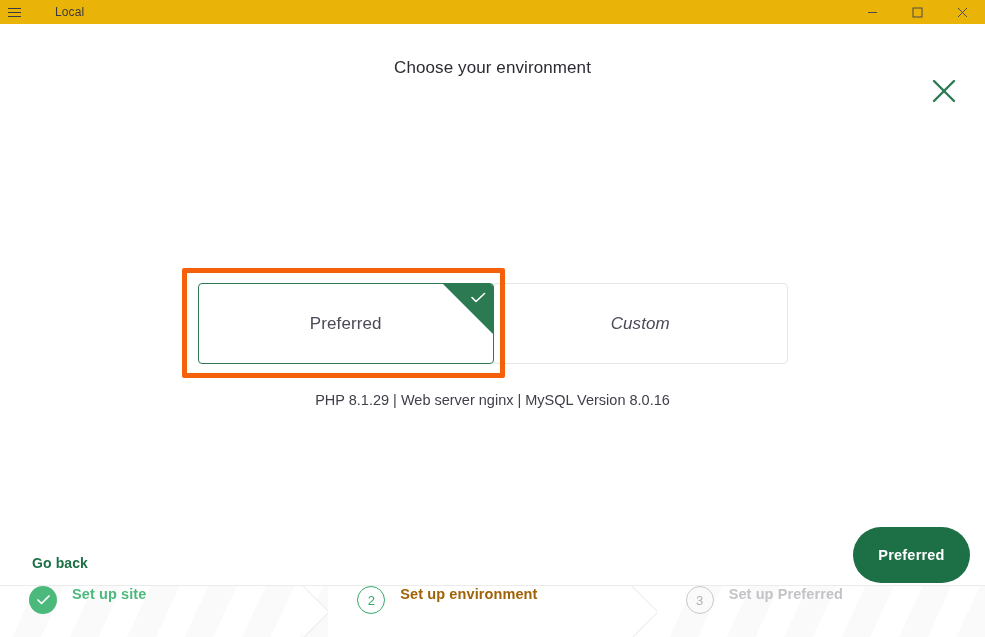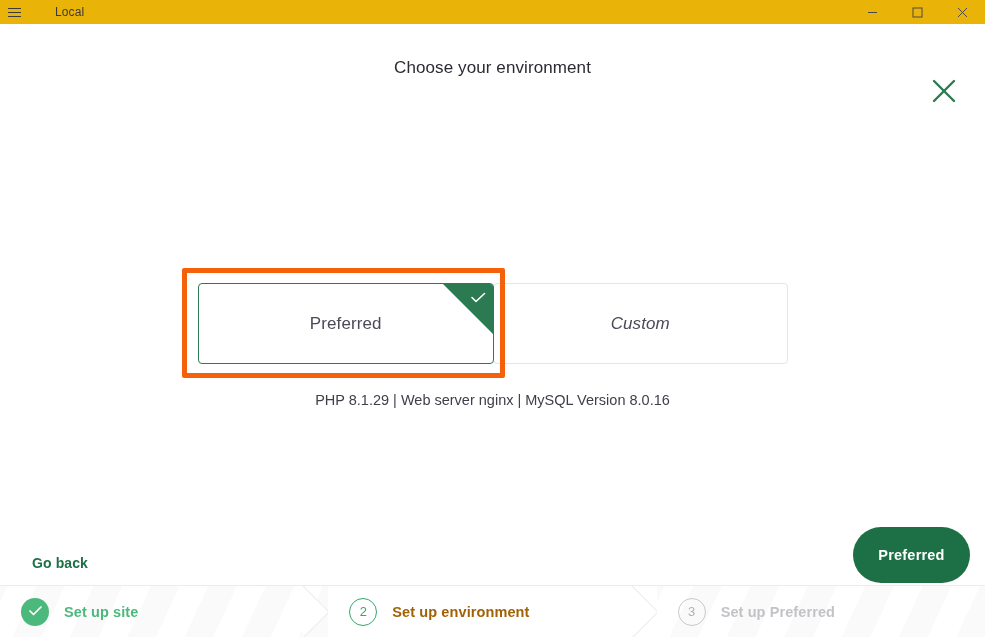--- a/index.html
+++ b/index.html
@@ -218,23 +218,23 @@
     height: 52px;
     display: flex;
     border-top: 1px solid #ebebeb;
     background: #ffffff;
   }
 
   .step {
     position: relative;
     flex: 1 1 0;
     display: flex;
-    align-items: center;
     padding-left: 21px;
     overflow: hidden;
+    margin-left: 8px;
   }
   .step.striped {
     background-image: repeating-linear-gradient(
       -65deg,
       #fafafa 0px,
       #fafafa 26px,
       #ffffff 26px,
       #ffffff 52px
     );
   }

